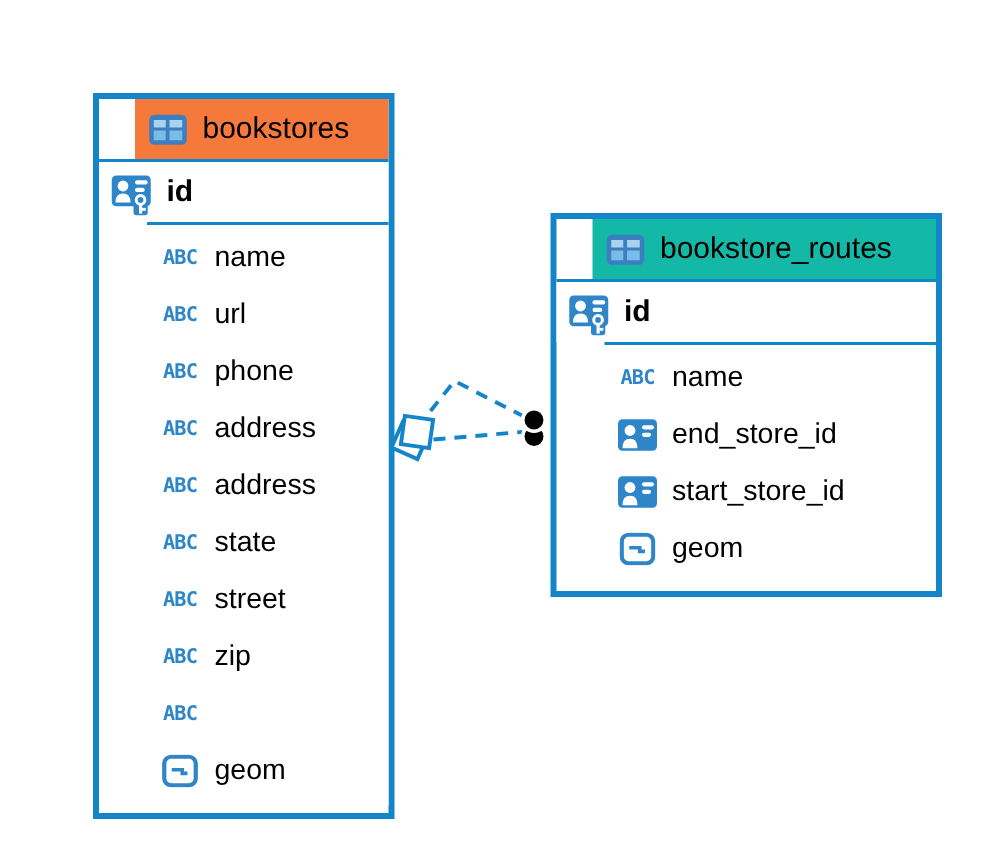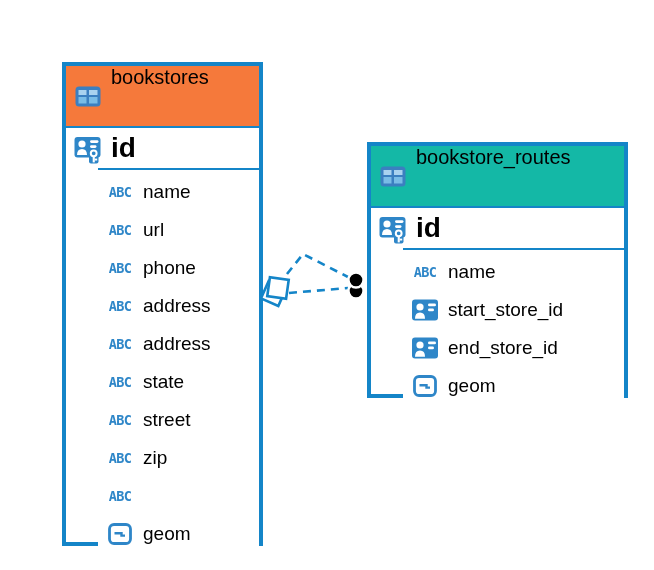--- a/index.html
+++ b/index.html
@@ -7,29 +7,29 @@
     position:relative;width:654px;height:570px;background:#ffffff;
     font-family:"Liberation Sans",sans-serif;overflow:hidden;
   }
   .er-table{
     position:absolute;background:#ffffff;
     border:4px solid #1485C8;box-sizing:border-box;
   }
   #table-bookstores{left:62px;top:62px;width:201px;height:484px;}
   #table-bookstore-routes{left:367px;top:142px;width:261px;height:256px;}
   .tbl-header{
-    display:flex;gap:9px;
-    height:60px;padding-left:8px;box-sizing:border-box;
+    display:flex;align-items:center;gap:9px;
+    height:40px;padding-left:8px;box-sizing:border-box;margin-left:24px;
   }
   .tbl-header.orange{background:#F5793B;}
   .tbl-header.gray{background:#14b8a6;}
   .tbl-title{font-size:20px;color:#000;white-space:nowrap;}
   .pk-row{
     display:flex;align-items:center;gap:9px;height:42px;padding-left:8px;
-    border-top:2px solid #1485C8;font-weight:bold;font-size:28px;color:#000;
+    border-top:2px solid #1485C8;font-weight:bold;font-size:20px;color:#000;
     box-sizing:border-box;background:#fff;
   }
   .cols{border-top:2px solid #1485C8;padding:3px 0 4px 0;background:#fff;margin-left:32px;}
   .col-row{
     display:flex;align-items:center;gap:9px;height:38px;padding-left:8px;
     font-size:19px;color:#000;box-sizing:border-box;
   }
   .ic{flex:none;width:28px;display:flex;align-items:center;justify-content:center;}
   .ic svg{display:block;}
   .abc{
@@ -166,29 +166,29 @@
       <div class="col-row">
         <span class="ic abc">ABC</span>
         <span>name</span>
       </div>
       <div class="col-row">
         <span class="ic">
           <svg width="26" height="22">
               <use href="#sym-fk"></use>
             </svg>
         </span>
-        <span>start_store_id</span>
+        <span>end_store_id</span>
       </div>
       <div class="col-row">
         <span class="ic">
           <svg width="26" height="22">
               <use href="#sym-fk"></use>
             </svg>
         </span>
-        <span>end_store_id</span>
+        <span>start_store_id</span>
       </div>
       <div class="col-row">
         <span class="ic">
           <svg width="24" height="22">
               <use href="#sym-geom"></use>
             </svg>
         </span>
         <span>geom</span>
       </div>
     </div>

